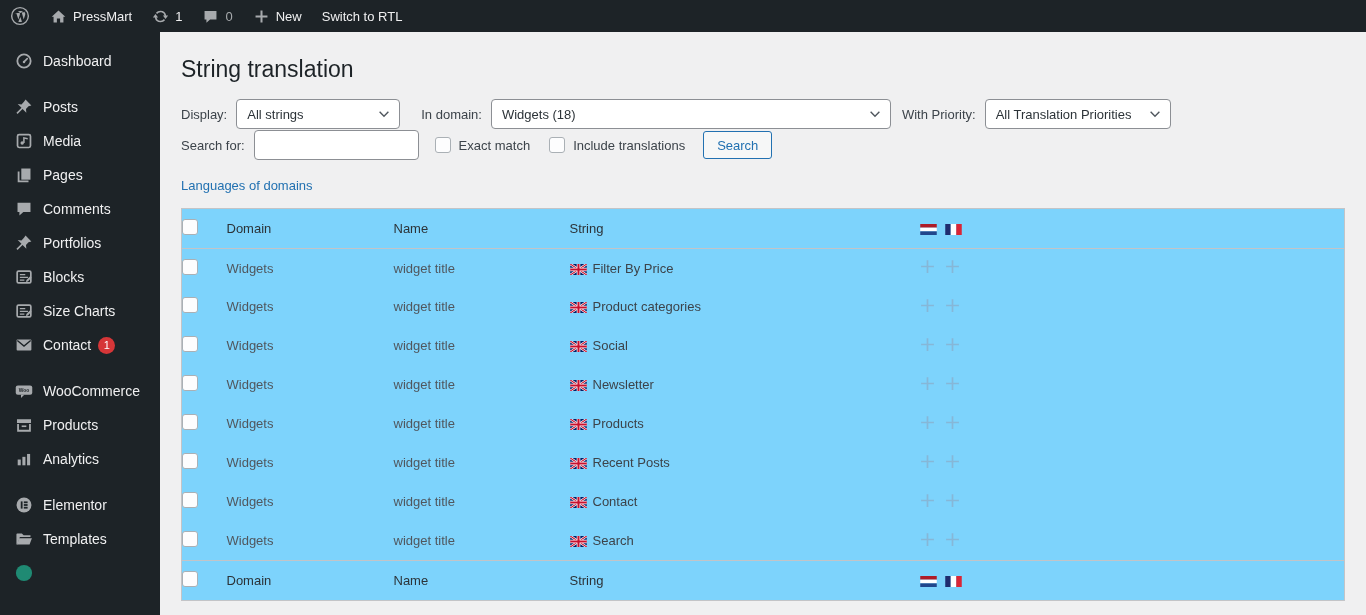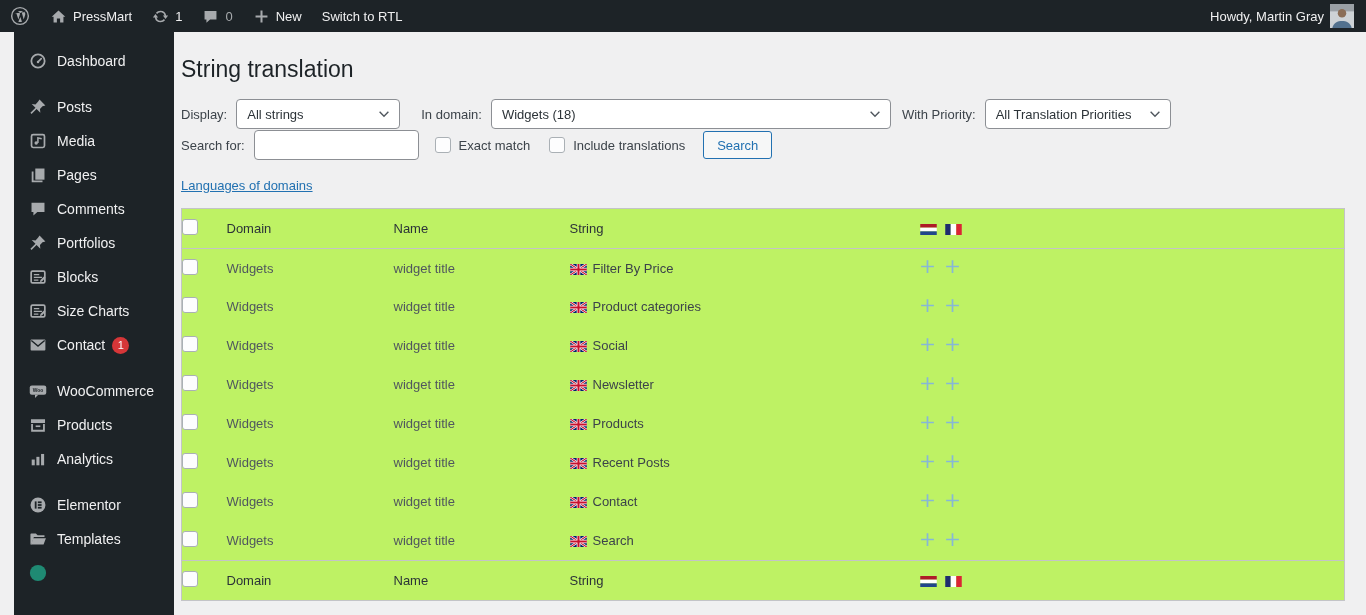--- a/index.html
+++ b/index.html
@@ -13,21 +13,21 @@
   .ab-item { display:flex; align-items:center; gap:6px; padding:0 10px; height:32px; cursor:pointer; }
   .ab-icon { display:inline-flex; color:#a7aaad; }
   .ab-icon svg { width:17px; height:17px; display:block; }
   .ab-logo svg { width:20px; height:20px; }
   .dim { color:#a7aaad; }
   .ab-right .ab-item { padding-right:12px; }
   .avatar { width:24px; height:24px; display:inline-block; overflow:hidden; }
   .avatar svg { width:24px; height:24px; display:block; }
 
   
-  .sidebar { position:fixed; top:32px; left:14px; width:160px; height:583px; background:var(--barbg,#1d2327);
+  .sidebar { position:fixed; top:32px; left:0; width:160px; height:583px; background:var(--barbg,#1d2327);
     padding-top:12px; overflow:hidden; }
   .menu-item { display:flex; align-items:center; height:34px; padding:0 8px 0 14px; color:#f0f0f1;
     font-size:14px; cursor:pointer; }
   .mi-icon { width:20px; height:20px; margin-right:9px; color:#a7aaad; display:inline-flex;
     align-items:center; justify-content:center; flex:0 0 20px; }
   .mi-icon svg { width:18px; height:18px; display:block; }
   .mi-label { white-space:nowrap; }
   .mi-badge { display:none; margin-left:7px; background:var(--badge,#d63638); color:#fff; font-size:11px;
     line-height:17px; min-width:17px; text-align:center; border-radius:9px; padding:0 5px; }
   .menu-sep { height:12px; }
@@ -49,24 +49,24 @@
   .sel-priority{ width:186px; }
   .text-input { width:165px; height:30px; border:1px solid #8c8f94; border-radius:4px; background:#fff;
     padding:0 8px; font-family:inherit; font-size:13px; color:#2c3338; margin-right:8px; }
   .cb-group { display:flex; align-items:center; margin-left:8px; }
   .checkbox { width:16px; height:16px; border:1px solid #aab0b5; border-radius:3px; background:#fdfdfe;
     display:inline-block; cursor:pointer; flex:0 0 16px; }
   .cb-group .checkbox { margin-right:8px; }
   .cb-label { margin-right:11px; }
   .search-btn { margin-left:7px; height:28px; padding:0 13px; background:#f6f7f7; color:var(--accent,#2271b1);
     border:1px solid var(--accent,#2271b1); border-radius:3px; font-family:inherit; font-size:13px; cursor:pointer; }
-  .lang-link { display:inline-block; margin-top:17px; color:var(--accent,#2271b1); text-decoration:underline; cursor:pointer; }
+  .lang-link { display:inline-block; margin-top:17px; color:var(--accent,#2271b1); cursor:pointer; }
 
   
-  table.strings { margin-top:15px; width:1164px; border-collapse:collapse; background:#bef264;
+  table.strings { margin-top:15px; width:1164px; border-collapse:collapse; background:#7dd3fc;
     border:1px solid #c3c4c7; table-layout:fixed; }
   table.strings th, table.strings td { text-align:left; font-weight:400; padding:0; vertical-align:middle; }
   .col-cb { width:45px; } .col-domain { width:167px; } .col-name { width:176px; }
   .col-string { width:350px; } .col-f1 { width:25px; } .col-f2 { width:auto; }
   thead th { height:40px; border-bottom:1px solid #c3c4c7; color:#2c3338; }
   tfoot th { height:40px; border-top:1px solid #c3c4c7; color:#2c3338; }
   tbody td { height:39px; color:#50575e; }
   .cb-cell { padding-left:13px; }
   .flag { display:inline-block; vertical-align:middle; line-height:0; }
   .flag svg { width:17px; height:11px; display:block; }
@@ -115,33 +115,20 @@
     <span class="ab-item">
       <span class="ab-icon">
           <svg viewBox="0 0 20 20">
             <path stroke="currentColor" stroke-width="2.4" d="M10 3v14M3 10h14"></path>
           </svg>
         </span>
       <span>New</span>
     </span>
     <span class="ab-item">
       <span>Switch to RTL</span>
-    </span>
-  </div>
-  <div class="ab-right">
-    <span class="ab-item">
-      <span>Howdy, Martin Gray</span>
-      <span class="avatar">
-          <svg viewBox="0 0 26 26">
-            <rect width="26" height="26" fill="#cdd2d6"></rect>
-            <rect width="26" height="8" fill="#9aa0a6"></rect>
-            <circle cx="13" cy="10" r="4.6" fill="#8a6d57"></circle>
-            <path d="M2.5 26c1.2-5.6 6-7.6 10.5-7.6s9.3 2 10.5 7.6z" fill="#52718e"></path>
-          </svg>
-        </span>
     </span>
   </div>
 </div>
 
 <div class="sidebar">
   <div>
       <div class="menu-item">
     <span class="mi-icon">
           <svg viewBox="0 0 20 20">
             <circle cx="10" cy="10" r="7.4" fill="none" stroke="currentColor" stroke-width="2"></circle>

